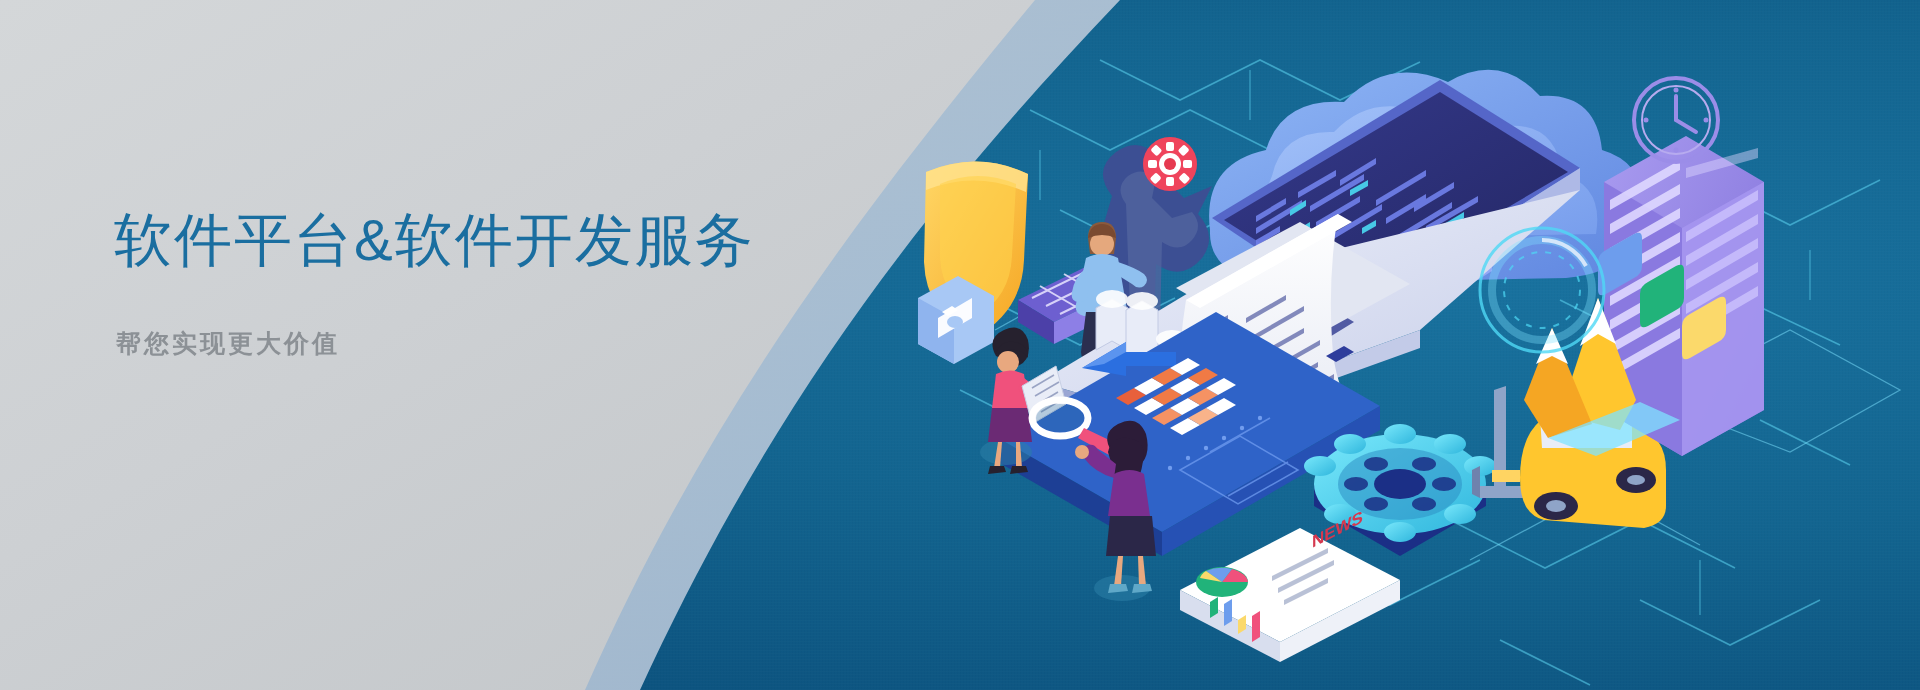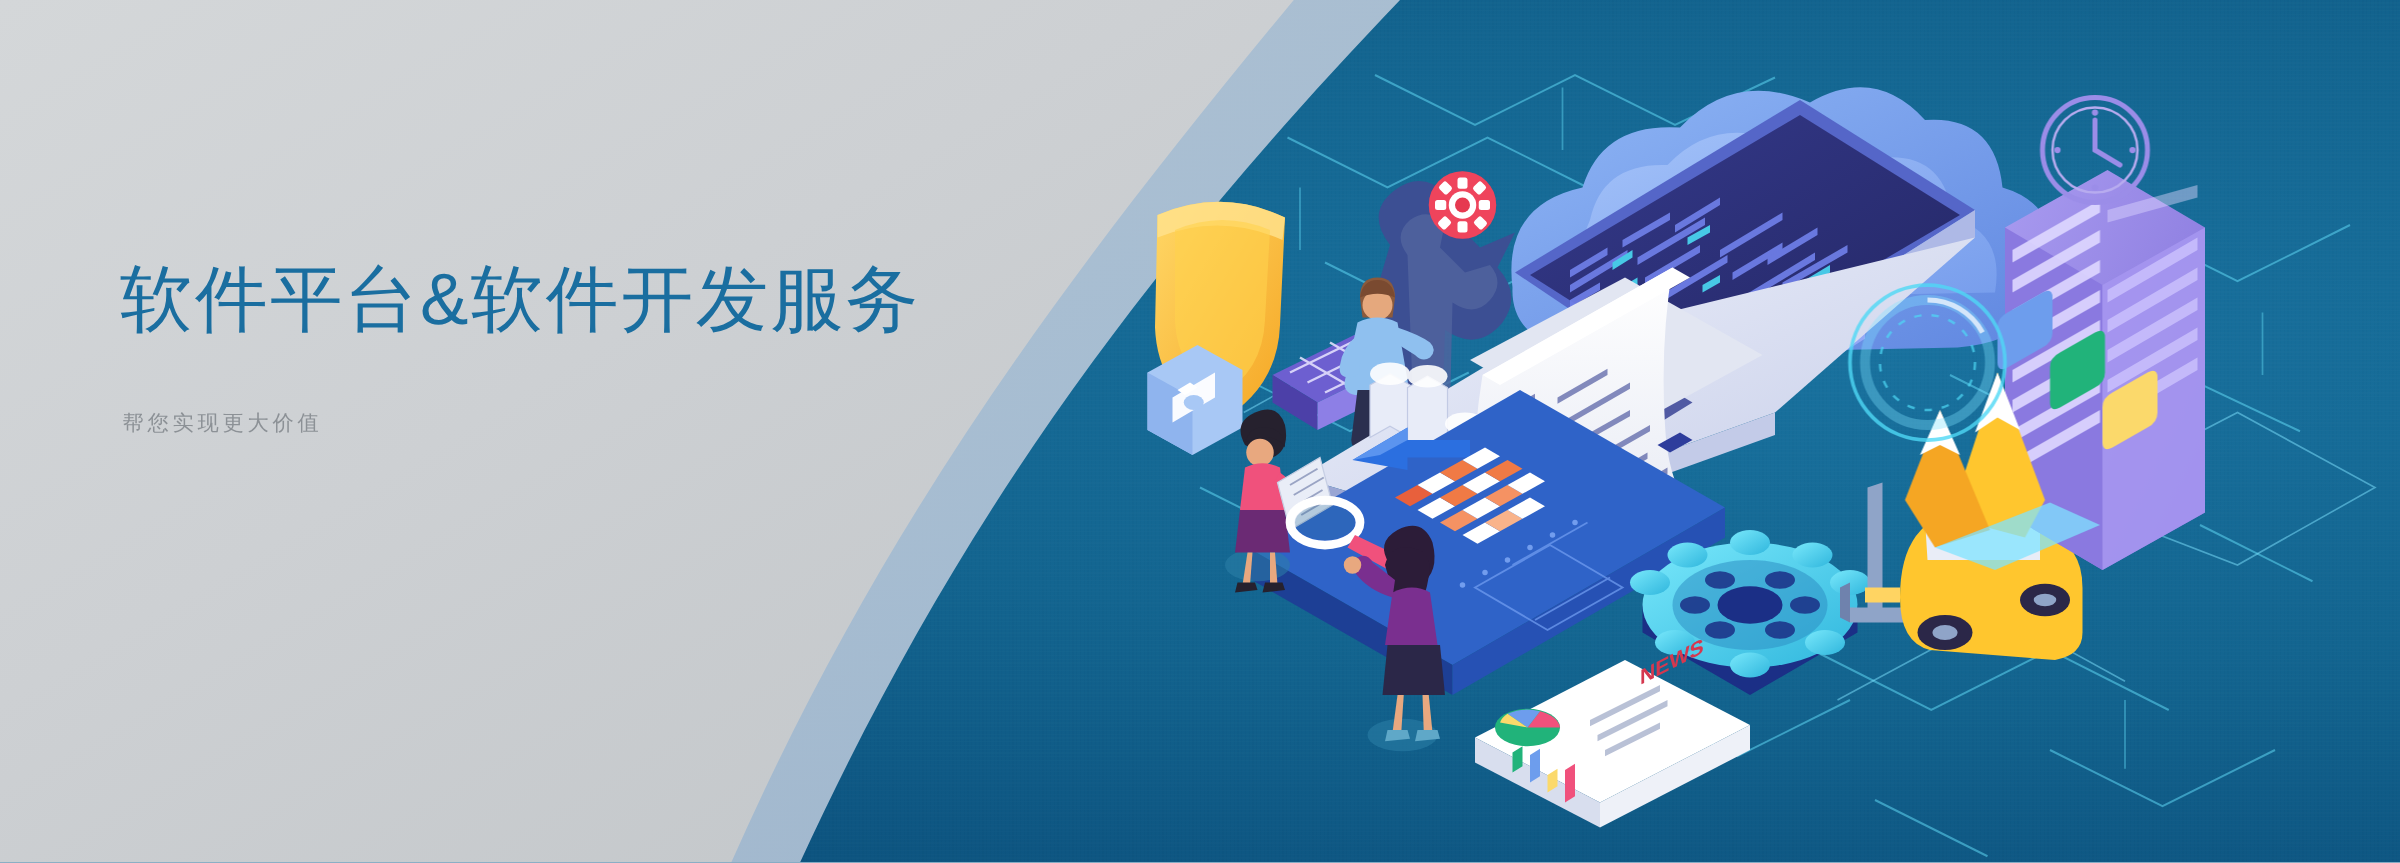--- a/index.html
+++ b/index.html
@@ -35,38 +35,38 @@
       repeating-linear-gradient(90deg, rgba(0,0,0,.04) 0 1px, transparent 1px 3px);
   }
   .bg-gray-curve {
     position: absolute;
     inset: 0;
   }
 
   
   .text-block {
     position: absolute;
-    left: 96px;
+    left: 114px;
     top: 208px;
     z-index: 40;
   }
   .headline {
     font-size: 58px;
     line-height: 1.12;
     letter-spacing: 2px;
     font-weight: 400;
     color: #1a6ea0;
     margin: 0;
     white-space: nowrap;
   }
   .subhead {
     margin: 54px 0 0 2px;
-    font-size: 17px;
+    font-size: 25px;
     letter-spacing: 3px;
-    font-weight: 400;
+    font-weight: 700;
     color: #8c9196;
     white-space: nowrap;
   }
 
   
   .illustration {
     position: absolute;
     left: 880px;
     top: 0;
     width: 1040px;

